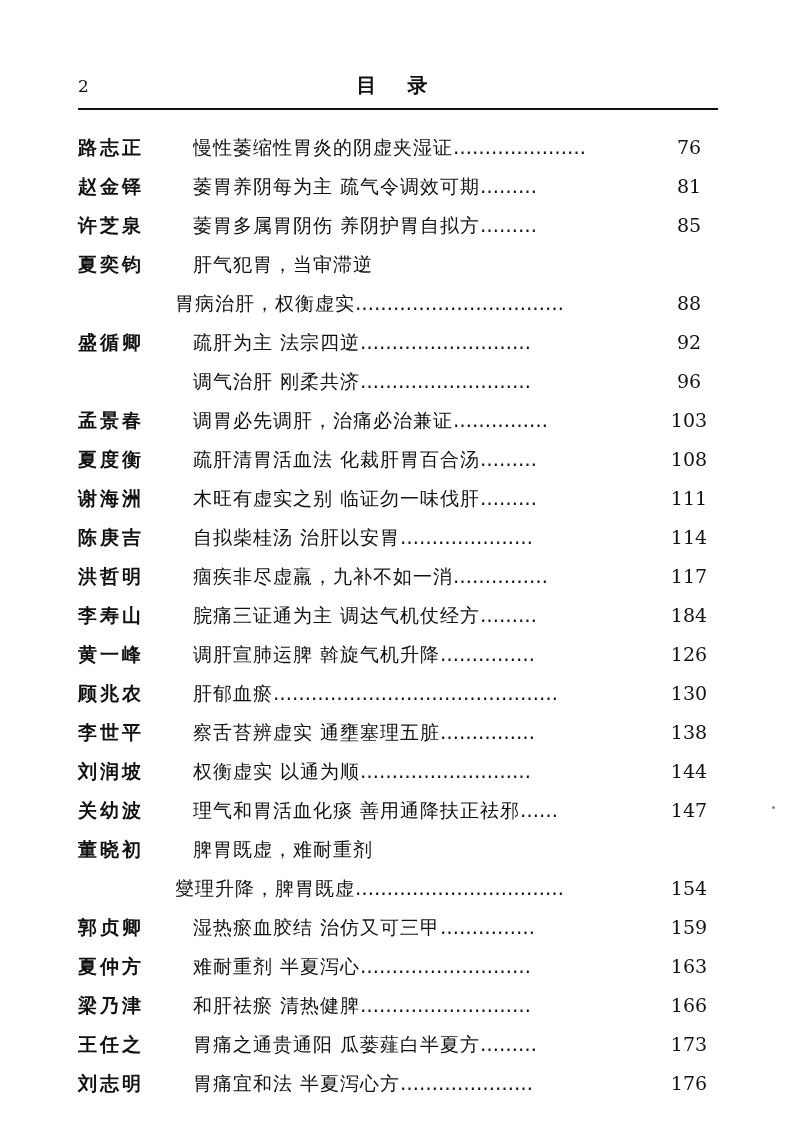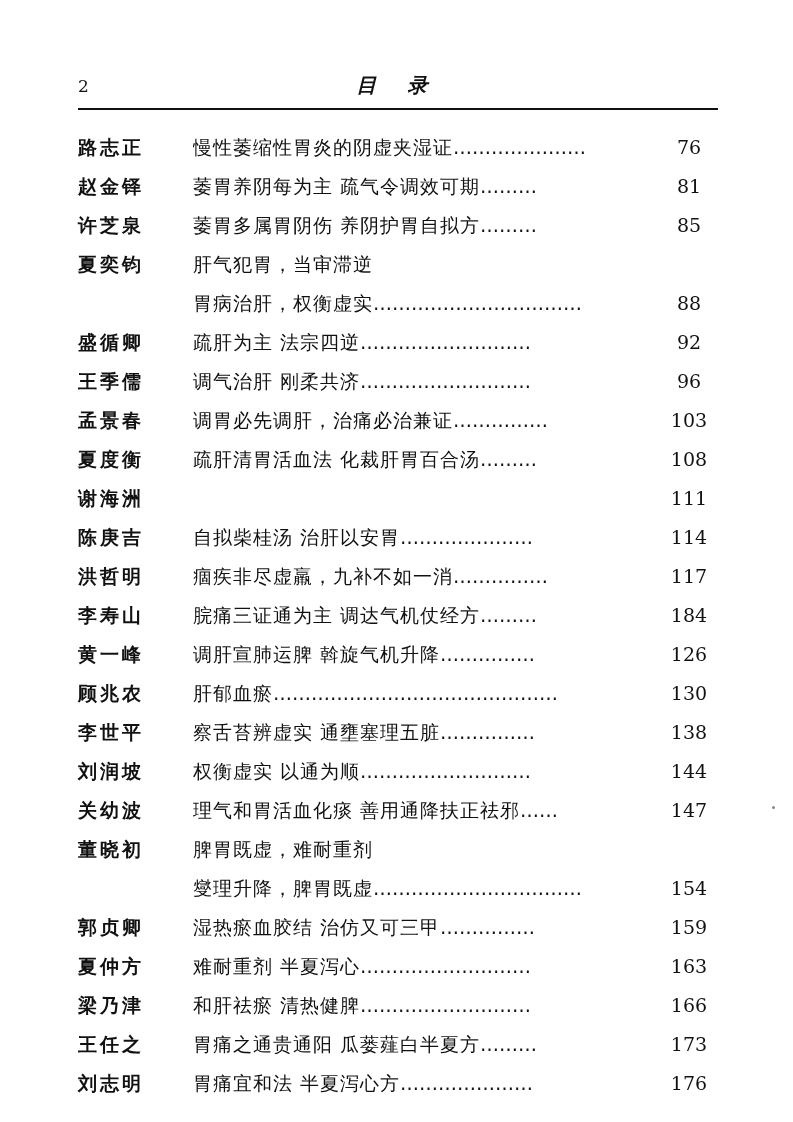--- a/index.html
+++ b/index.html
@@ -42,21 +42,20 @@
   .header .head-title {
     position: absolute;
     left: 0;
     right: 0;
     top: 0;
     text-align: center;
     font-size: 20px;
     font-weight: bold;
     letter-spacing: 12px;
     font-family: "DejaVu Sans", "Liberation Sans", sans-serif;
-    font-style: italic;
   }
   .rule {
     position: absolute;
     left: 78px;
     top: 108px;
     width: 640px;
     height: 0;
     border-top: 2px solid #111;
   }
   
@@ -105,21 +104,21 @@
     position: absolute;
     right: 0;
     top: 0;
     width: 58px;
     text-align: center;
     font-size: 19px;
     font-family: "DejaVu Serif", "Liberation Serif", serif;
   }
   
   .entry.cont .titlewrap {
-    left: 115px;
+    left: 97px;
   }
   .spot {
     position: absolute;
     right: 18px;
     top: 806px;
     width: 3px;
     height: 3px;
     background: #888;
     border-radius: 50%;
   }
@@ -161,36 +160,36 @@
       <div class="entry cont">
         <div class="titlewrap"><span class="title">胃病治肝，权衡虚实</span><span class="leader">……………………………</span></div>
         <div class="page-no">88</div>
       </div>
       <div class="entry">
         <div class="author">盛循卿</div>
         <div class="titlewrap"><span class="title">疏肝为主  法宗四逆</span><span class="leader">………………………</span></div>
         <div class="page-no">92</div>
       </div>
       <div class="entry">
-        <div class="author">王季儒</div>
         <div class="titlewrap"><span class="title">调气治肝  刚柔共济</span><span class="leader">………………………</span></div>
         <div class="page-no">96</div>
       </div>
       <div class="entry">
         <div class="author">孟景春</div>
         <div class="titlewrap"><span class="title">调胃必先调肝，治痛必治兼证</span><span class="leader">……………</span></div>
         <div class="page-no">103</div>
       </div>
       <div class="entry">
         <div class="author">夏度衡</div>
         <div class="titlewrap"><span class="title">疏肝清胃活血法  化裁肝胃百合汤</span><span class="leader">………</span></div>
         <div class="page-no">108</div>
       </div>
       <div class="entry">
         <div class="author">谢海洲</div>
+        <div class="titlewrap"><span class="title">木旺有虚实之别  临证勿一味伐肝</span><span class="leader">………</span></div>
         <div class="page-no">111</div>
       </div>
       <div class="entry">
         <div class="author">陈庚吉</div>
         <div class="titlewrap"><span class="title">自拟柴桂汤  治肝以安胃</span><span class="leader">…………………</span></div>
         <div class="page-no">114</div>
       </div>
       <div class="entry">
         <div class="author">洪哲明</div>
         <div class="titlewrap"><span class="title">痼疾非尽虚羸，九补不如一消</span><span class="leader">……………</span></div>

